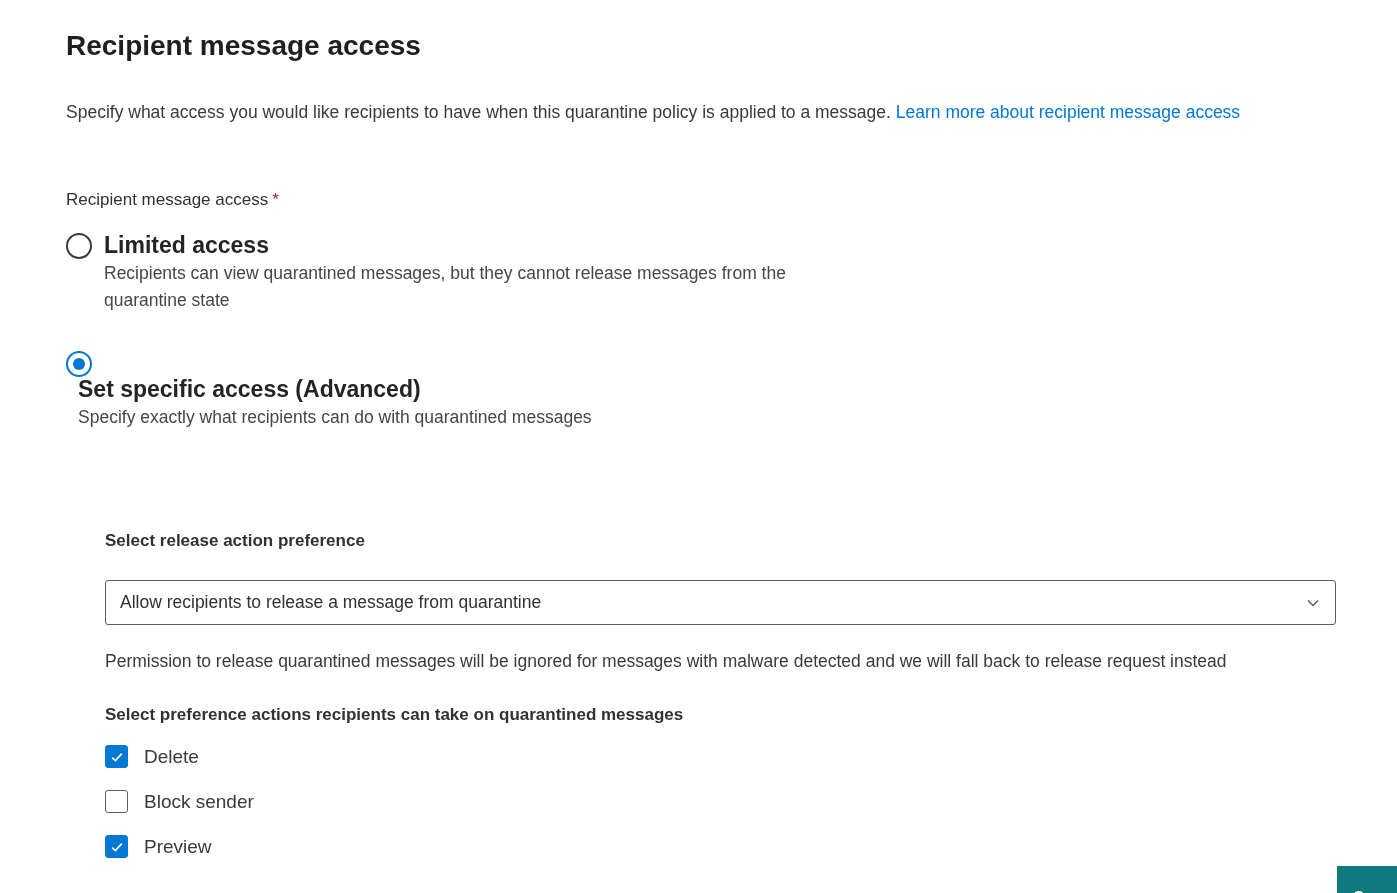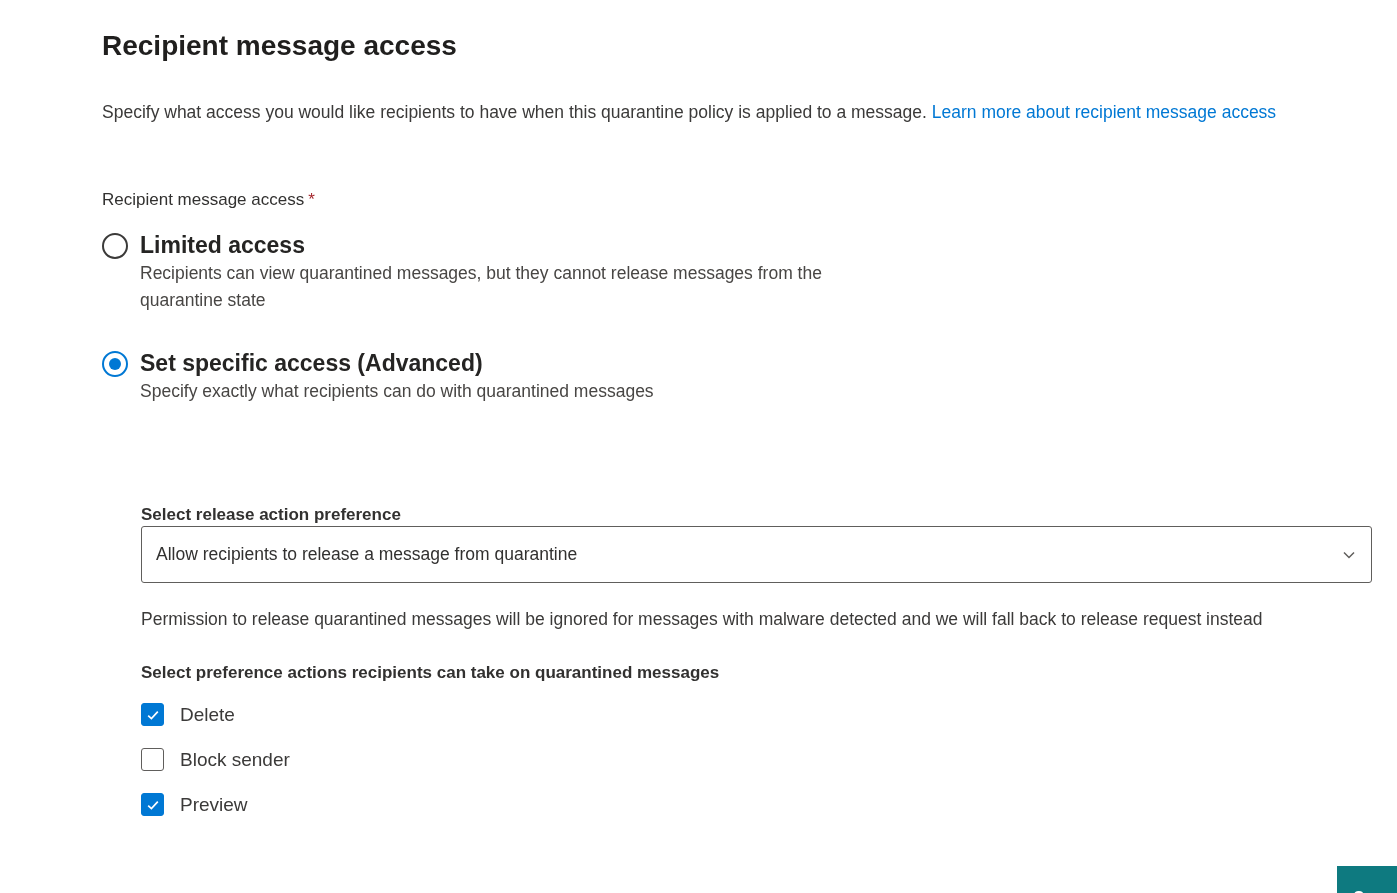--- a/index.html
+++ b/index.html
@@ -5,21 +5,21 @@
   * { margin: 0; padding: 0; box-sizing: border-box; }
   html, body { background: #ffffff; }
   .page {
     position: relative;
     width: 1397px;
     height: 893px;
     overflow: hidden;
     background: #ffffff;
     font-family: "Liberation Sans", "DejaVu Sans", sans-serif;
     color: #323130;
-    padding-left: 102px;
+    padding-left: 66px;
   }
   .page-title {
     margin-top: 27px;
     font-size: 28px;
     line-height: 38px;
     font-weight: 700;
     color: #201f1e;
   }
   .intro {
     margin-top: 33px;
@@ -41,21 +41,21 @@
   }
   .required {
     color: #a4262c;
     margin-left: 4px;
   }
   .radio-option {
     display: flex;
     align-items: flex-start;
   }
   .radio-option.first { margin-top: 22px; }
-  .radio-option.second { margin-top: 37px; }
+  .radio-option.second { margin-top: 37px; flex-direction: column; }
   .radio-circle {
     flex: 0 0 auto;
     width: 26px;
     height: 26px;
     border-radius: 50%;
     border: 2px solid #3b3a39;
     background: #ffffff;
     margin-top: 0px;
     cursor: pointer;
     position: relative;
@@ -90,23 +90,23 @@
   .subsection { margin-left: 39px; }
   .sub-label {
     margin-top: 99px;
     font-size: 17px;
     line-height: 22px;
     font-weight: 700;
     color: #323130;
   }
   .sub-label.semibold { font-weight: 600; }
   .combobox {
-    margin-top: 0;
+    margin-top: 28px;
     width: 1231px;
-    height: 57px;
+    height: 45px;
     border: 1px solid #605e5c;
     border-radius: 3px;
     background: #ffffff;
     display: flex;
     align-items: center;
     padding: 0 14px;
     cursor: pointer;
   }
   .combobox-value {
     flex: 1 1 auto;

